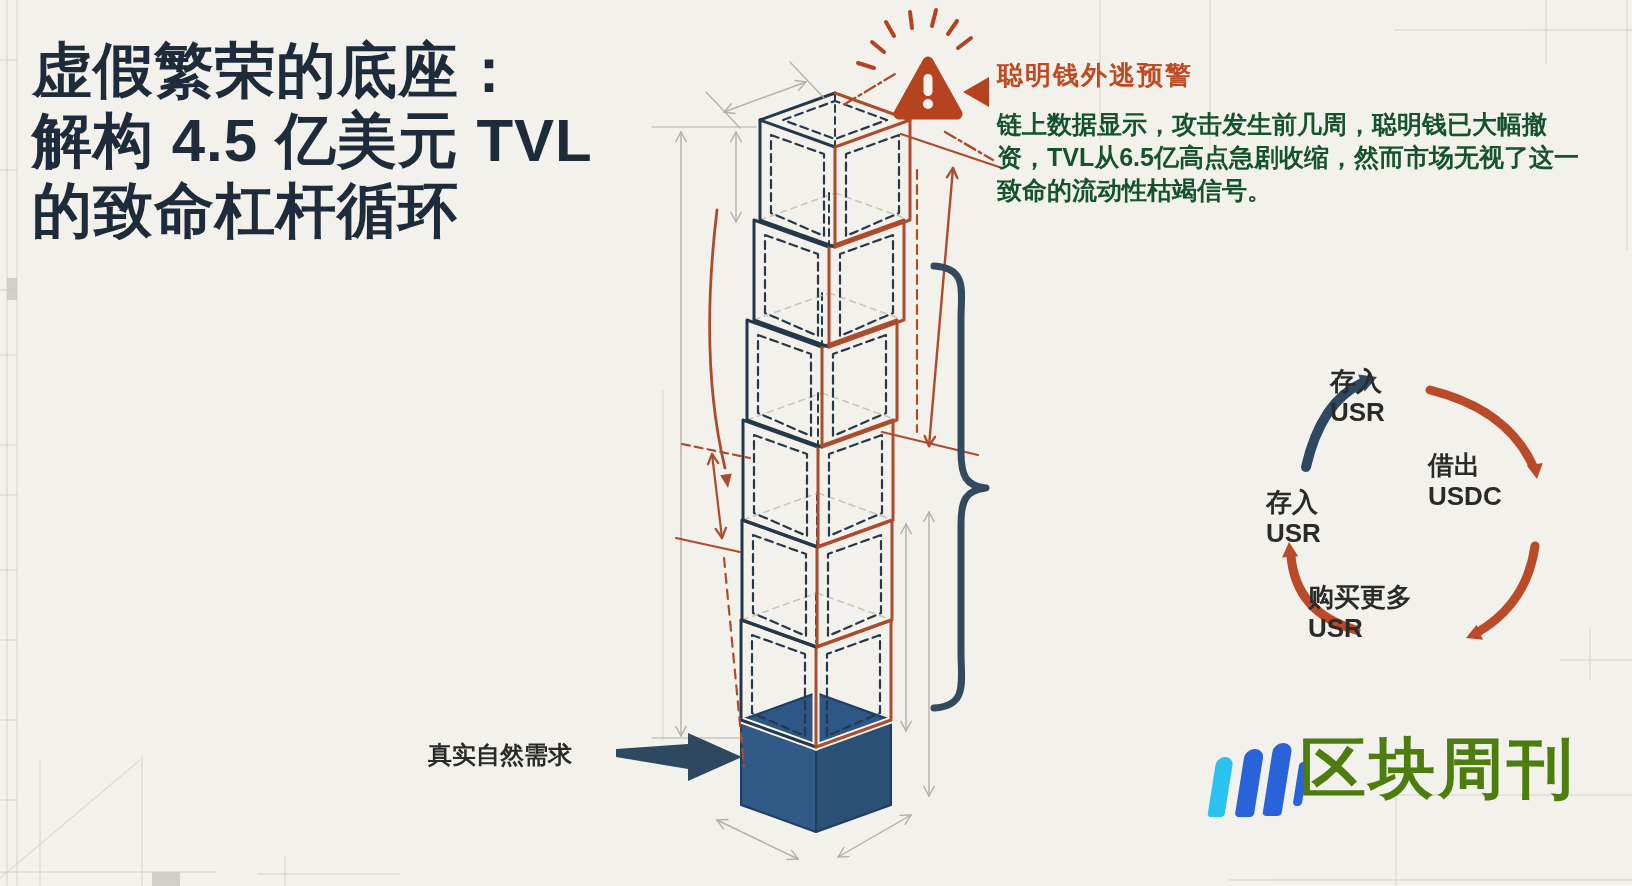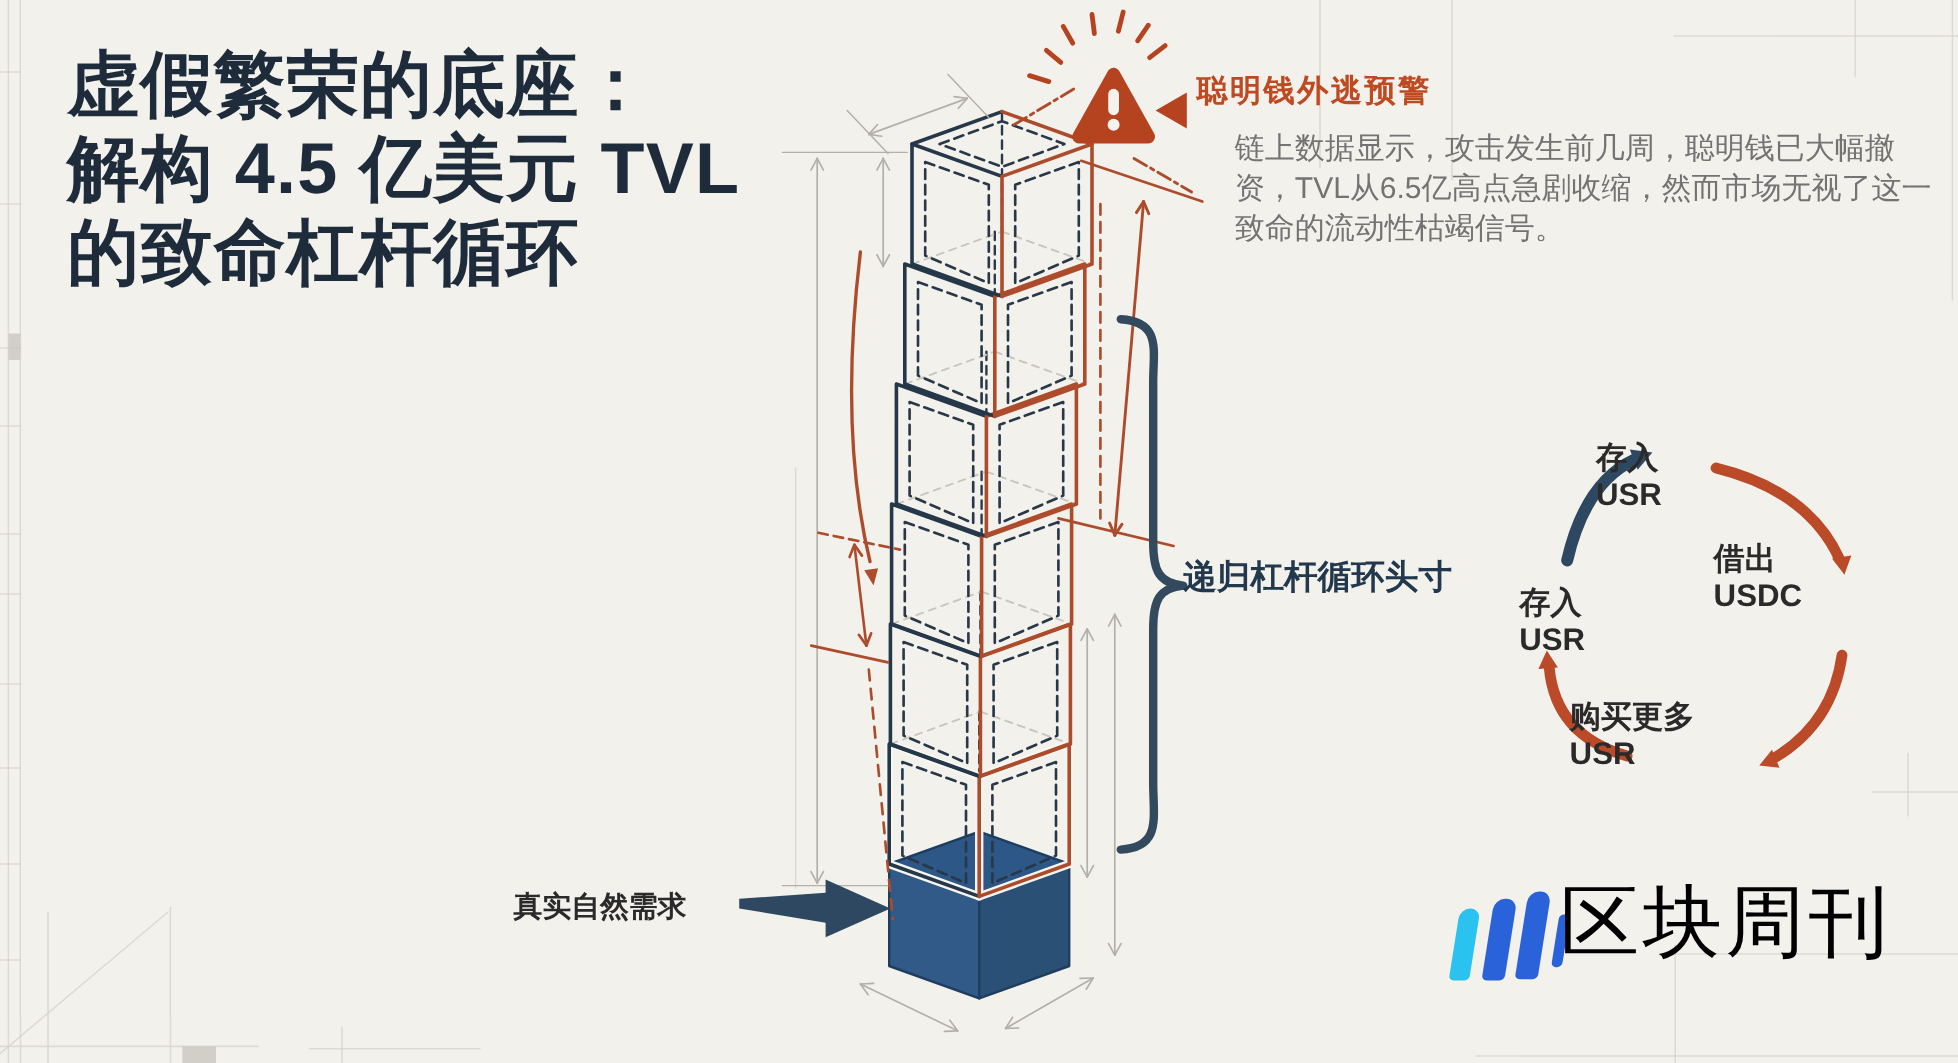--- a/index.html
+++ b/index.html
@@ -4,52 +4,52 @@
 <style>
   html,body{margin:0;padding:0;}
   body{
     width:1632px;height:886px;position:relative;overflow:hidden;
     background:#f3f1eb;
     font-family:"Liberation Sans","DejaVu Sans",sans-serif;
   }
   .abs{position:absolute;}
   #scene{position:absolute;left:0;top:0;}
   .title{
-    left:56px;top:36px;
+    left:32px;top:36px;
     font-size:60px;font-weight:800;color:#1d2b3a;
     line-height:1.17;letter-spacing:1px;white-space:nowrap;
   }
   .title span{display:block;}
   .warn-heading{
     left:997px;top:58px;font-size:26px;font-weight:800;color:#bf4a22;
     letter-spacing:2px;white-space:nowrap;
   }
   .warn-body{
-    left:1029px;top:108px;width:584px;
-    font-size:25px;line-height:33px;color:#737373;font-weight:400;
+    left:997px;top:108px;width:584px;
+    font-size:25px;line-height:33px;color:#14532d;font-weight:700;
   }
   .brace-label{
     left:986px;top:462px;font-size:28px;font-weight:600;color:#22384c;
     line-height:38px;white-space:nowrap;
   }
   .cyc{
     font-size:26px;font-weight:600;color:#2a2a2a;line-height:31px;
     text-align:left;
   }
   .cyc span{display:block;}
   .cyc-top{left:1330px;top:366px;width:110px;}
   .cyc-right{left:1428px;top:450px;width:112px;}
   .cyc-bottom{left:1308px;top:582px;width:134px;}
   .cyc-left{left:1266px;top:487px;width:106px;}
   .base-label{
     left:428px;top:739px;font-size:24px;font-weight:600;color:#2a2a2a;
     white-space:nowrap;
   }
   .logo-text{
-    left:1300px;top:724px;font-size:66px;font-weight:400;color:#000000;
+    left:1300px;top:724px;font-size:66px;font-weight:700;color:#4d7c0f;
     letter-spacing:3px;white-space:nowrap;
   }
   .logo-bar{border-radius:9px 9px 4px 4px;transform:skewX(-9deg);}
   .b1{left:1212px;top:757px;width:17px;height:60px;background:#2ac3ef;}
   .b2{left:1240px;top:749px;width:19px;height:68px;background:#2a62d9;}
   .b3{left:1268px;top:743px;width:19px;height:73px;background:#2a62d9;}
   .b4{left:1296px;top:762px;width:9px;height:44px;background:#2a62d9;border-radius:4px;}
 </style>
 </head>
 <body>
@@ -219,21 +219,21 @@
 <div class="abs title">
   <span>虚假繁荣的底座：</span>
   <span>解构 4.5 亿美元 TVL</span>
   <span>的致命杠杆循环</span>
 </div>
 
 <div class="abs warn-heading">聪明钱外逃预警</div>
 <div class="abs warn-body">链上数据显示，攻击发生前几周，聪明钱已大幅撤资，TVL从6.5亿高点急剧收缩，然而市场无视了这一致命的流动性枯竭信号。</div>
 
 <div class="abs brace-label">
-  <span>递归杠杆循环头寸</span><br>
+  <br>
 </div>
 
 <div class="abs cyc cyc-top">
   <span>存入</span>
   <span>USR</span>
 </div>
 <div class="abs cyc cyc-right">
   <span>借出</span>
   <span>USDC</span>
 </div>

